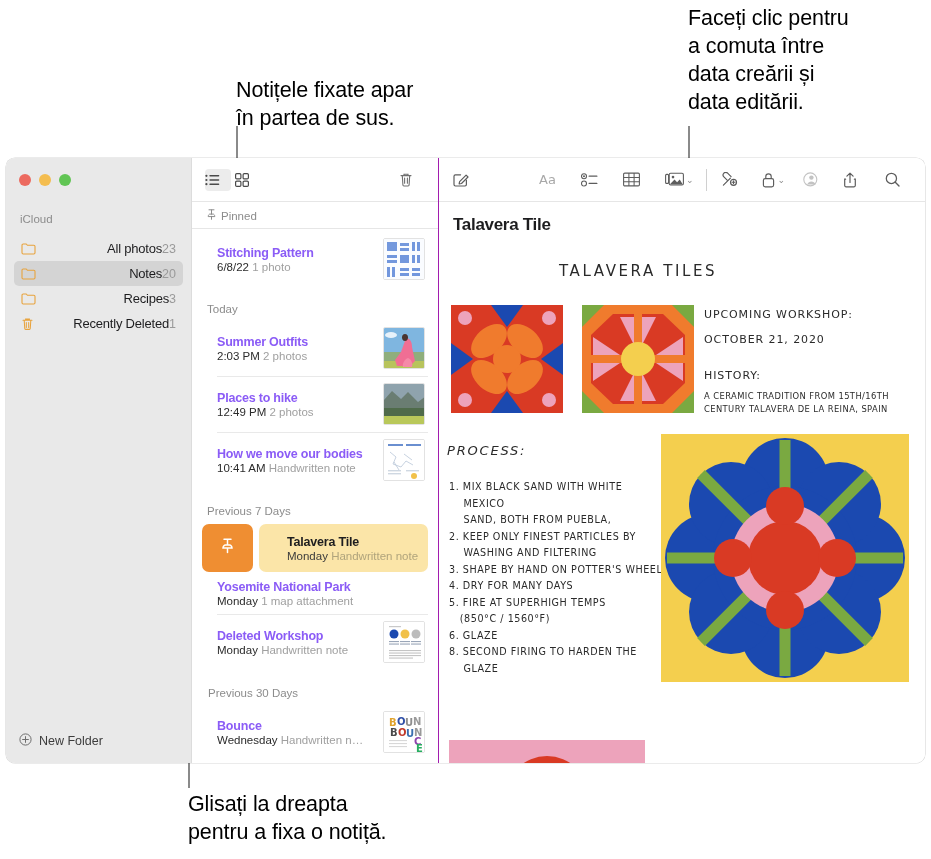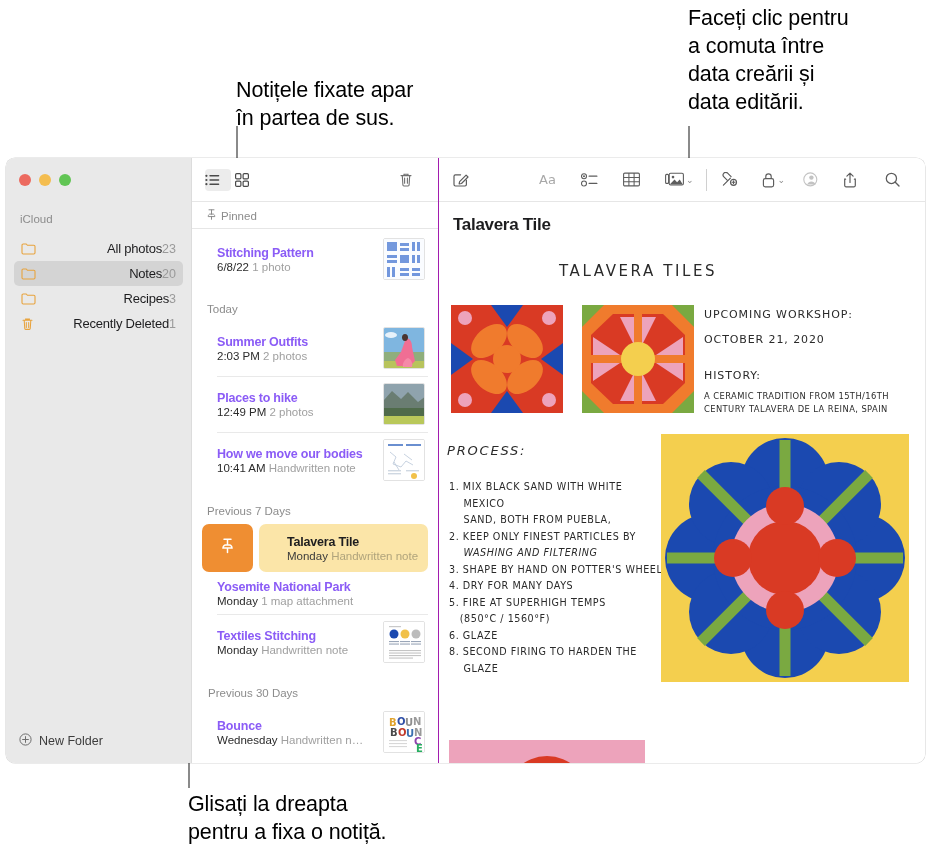--- a/index.html
+++ b/index.html
@@ -441,21 +441,21 @@
           <div class="note-meta">
             <span class="d">Monday</span>
             <span class="s">1 map attachment</span>
           </div>
         </div>
       </div>
 
       <div class="note-row">
         <div class="sep"></div>
         <div class="note-txt">
-          <div class="note-title">Textiles Stitching</div>
+          <div class="note-title">Deleted Workshop</div>
           <div class="note-meta">
             <span class="d">Monday</span>
             <span class="s">Handwritten note</span>
           </div>
         </div>
         <div class="thumb">
           <svg width="42" height="42" viewBox="0 0 42 42">
             <rect width="42" height="42" fill="#ffffff"></rect>
             <rect x="5" y="4" width="12" height="1.2" fill="#c9c9c9"></rect>
             <circle cx="10" cy="12" r="4.5" fill="#1b49b0"></circle>
@@ -642,21 +642,21 @@
         <div class="hw" style="left:265px; top:134px; font-size:11px; letter-spacing:0.9px;">HISTORY:</div>
         <div class="hw" style="left:265px; top:156px; font-size:8.4px; letter-spacing:0.4px;">A CERAMIC TRADITION FROM 15TH/16TH</div>
         <div class="hw" style="left:265px; top:169px; font-size:8.4px; letter-spacing:0.4px;">CENTURY TALAVERA DE LA REINA, SPAIN</div>
 
         <div class="hw" style="left:8px; top:208px; font-size:13px; letter-spacing:1.8px; font-style:italic;">PROCESS:</div>
         <div id="process-list" style="position:absolute; left:10px; top:232px;margin-top:12px;">
             <div class="hw" style="position: static; font-size: 9.6px; letter-spacing: 0.55px; line-height: 16.5px;">1. MIX BLACK SAND WITH WHITE</div>
             <div class="hw" style="position: static; font-size: 9.6px; letter-spacing: 0.55px; line-height: 16.5px;">    MEXICO</div>
             <div class="hw" style="position: static; font-size: 9.6px; letter-spacing: 0.55px; line-height: 16.5px;">    SAND, BOTH FROM PUEBLA,</div>
             <div class="hw" style="position: static; font-size: 9.6px; letter-spacing: 0.55px; line-height: 16.5px;">2. KEEP ONLY FINEST PARTICLES BY</div>
-            <div class="hw" style="position: static; font-size: 9.6px; letter-spacing: 0.55px; line-height: 16.5px; font-style: italic;">    WASHING AND FILTERING</div>
+            <div class="hw" style="position: static; font-size: 9.6px; letter-spacing: 0.55px; line-height: 16.5px;">    WASHING AND FILTERING</div>
             <div class="hw" style="position: static; font-size: 9.6px; letter-spacing: 0.55px; line-height: 16.5px;">3. SHAPE BY HAND ON POTTER'S WHEEL</div>
             <div class="hw" style="position: static; font-size: 9.6px; letter-spacing: 0.55px; line-height: 16.5px;">4. DRY FOR MANY DAYS</div>
             <div class="hw" style="position: static; font-size: 9.6px; letter-spacing: 0.55px; line-height: 16.5px;">5. FIRE AT SUPERHIGH TEMPS</div>
             <div class="hw" style="position: static; font-size: 9.6px; letter-spacing: 0.55px; line-height: 16.5px;">   (850°C / 1560°F)</div>
             <div class="hw" style="position: static; font-size: 9.6px; letter-spacing: 0.55px; line-height: 16.5px;">6. GLAZE</div>
             <div class="hw" style="position: static; font-size: 9.6px; letter-spacing: 0.55px; line-height: 16.5px;">8. SECOND FIRING TO HARDEN THE</div>
             <div class="hw" style="position: static; font-size: 9.6px; letter-spacing: 0.55px; line-height: 16.5px;">    GLAZE</div>
           </div>
 
         <svg style="position:absolute; left:222px; top:199px;" width="248" height="248" viewBox="0 0 248 248">

